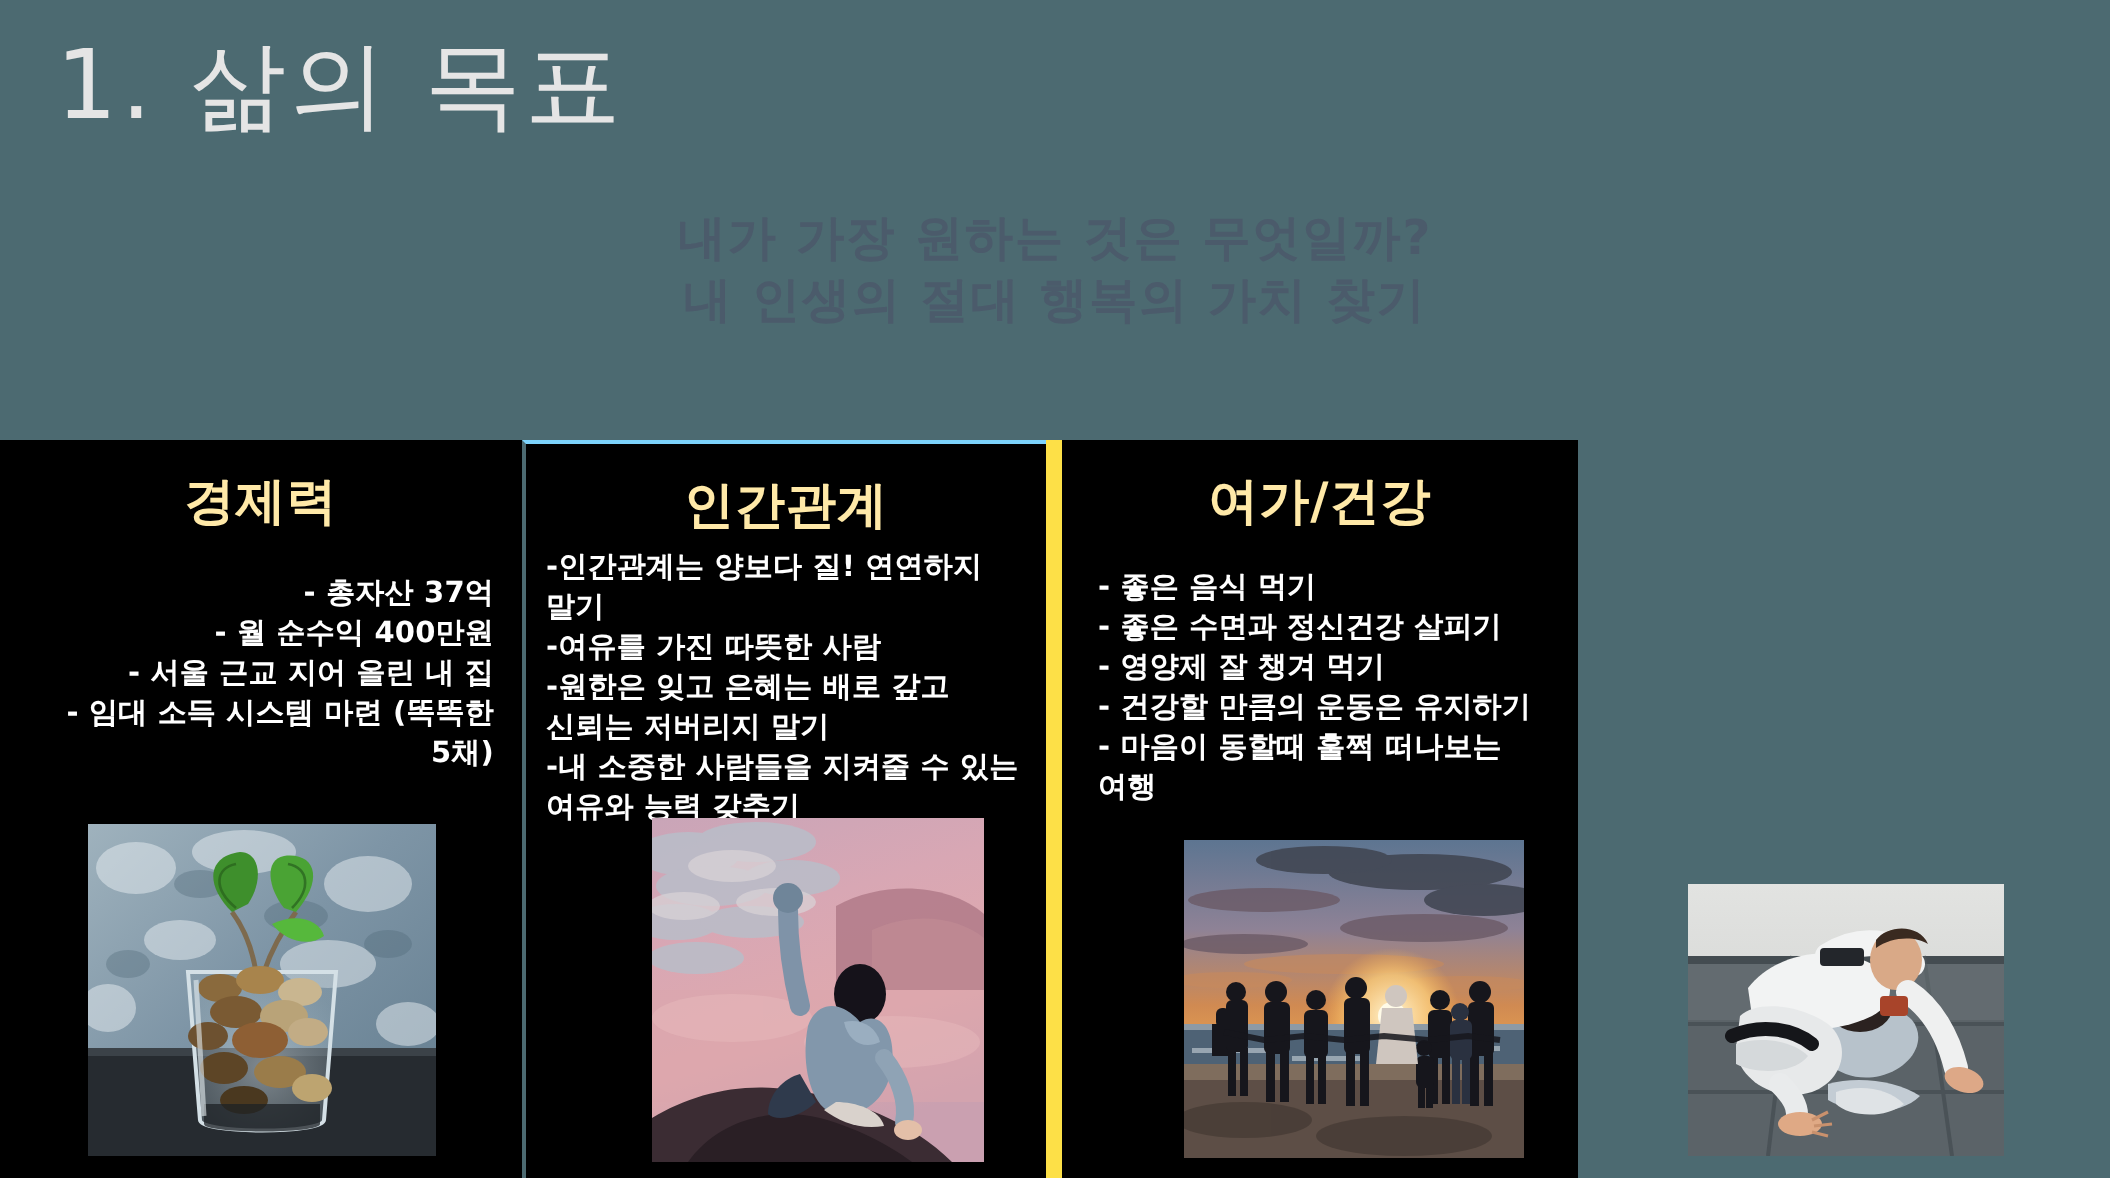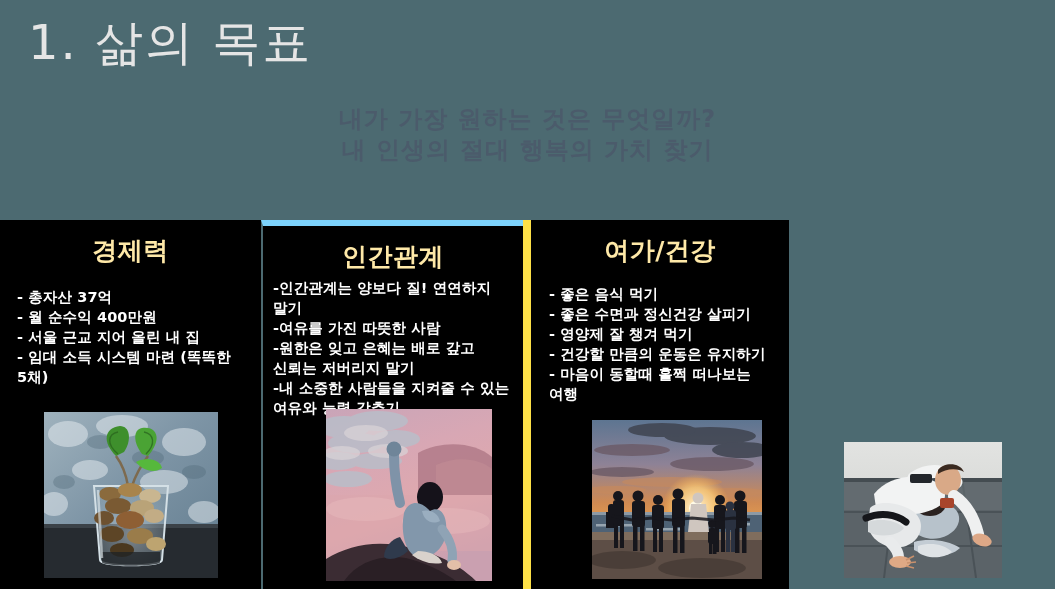--- a/index.html
+++ b/index.html
@@ -59,42 +59,42 @@
   }
 
   .col {
     position: relative;
     background: #000000;
     box-sizing: border-box;
     height: 100%;
   }
   .col-0 { width: 261px; }
   .col-1 { width: 266px; border-left: 2px solid #4c6a71; }
-  .col-2 { width: 262px; border-left: 2px solid #4c6a71; border-top: 6px solid #7dd3fc; }
+  .col-2 { width: 262px; border-left: 2px solid #4c6a71; border-top: 2px solid #7dd3fc; }
   .col-3 { width: 266px; border-left: 8px solid #fde047; }
 
   .col-head {
     text-align: center;
     color: #ffe9a8;
     font-size: 25px;
     font-weight: bold;
     letter-spacing: 0.5px;
     margin-top: 16px;
     line-height: 30px;
   }
 
   .col-body {
     color: #ffffff;
     font-size: 14.5px;
     font-weight: bold;
     line-height: 20px;
     letter-spacing: 0.1px;
     word-break: keep-all;
   }
-  .col-0 .col-body { margin: 21px 14px 0 17px; }
+  .col-0 .col-body { margin: 21px 14px 0 17px; text-align: right; }
   .col-1 .col-body { margin: 24px 14px 0 14px; }
   .col-2 .col-body { margin: 6px 10px 0 10px; }
   .col-3 .col-body { margin: 18px 12px 0 18px; }
 
   .col-body .li { display: block; }
 
   
   .photo {
     position: absolute;
     overflow: hidden;

